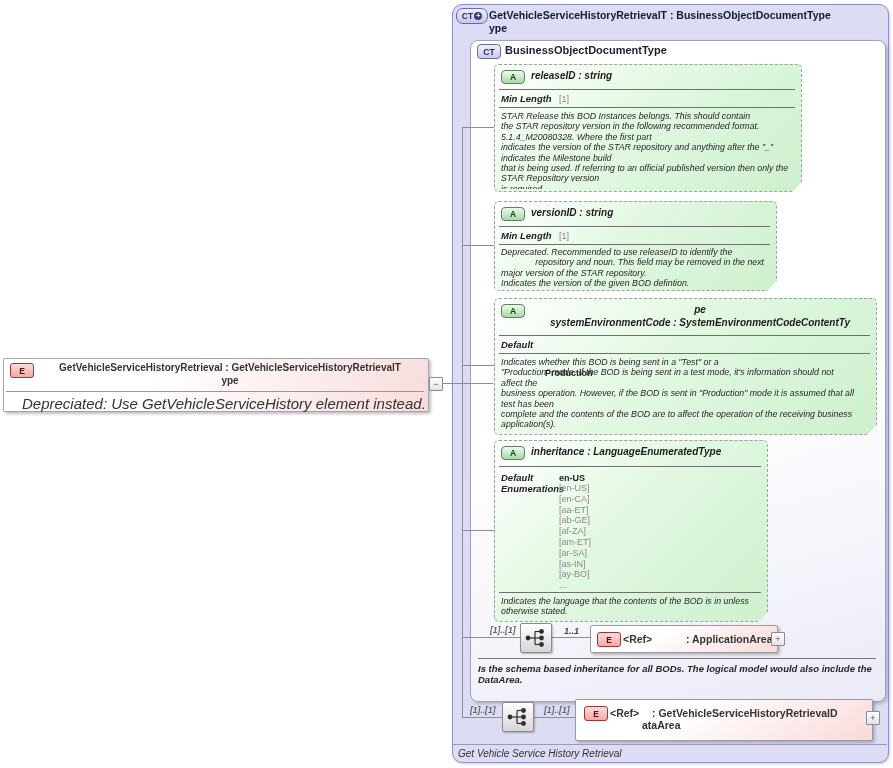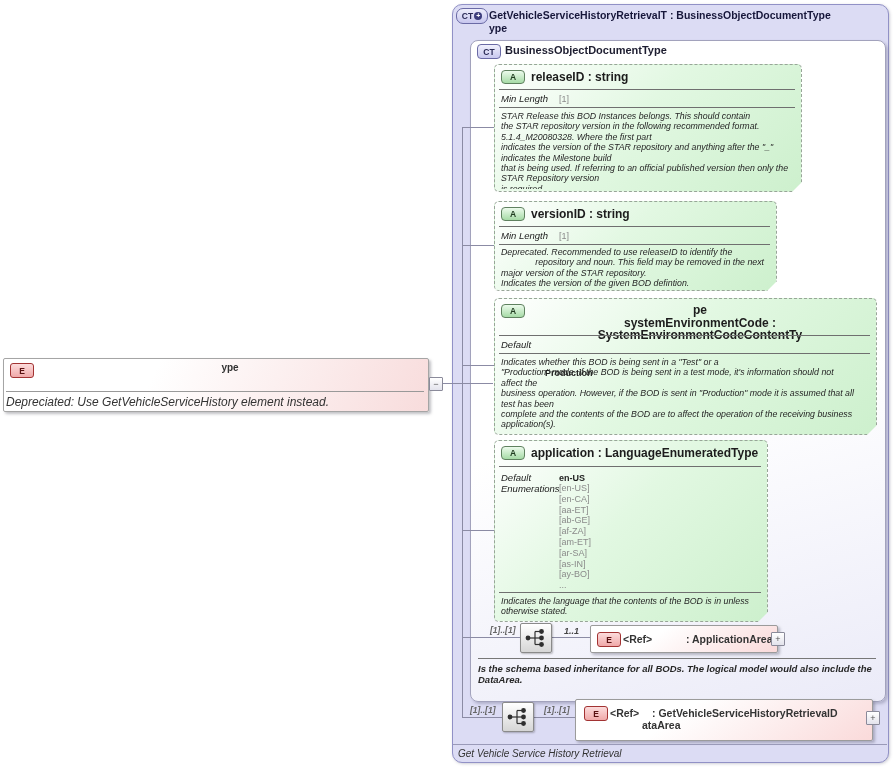--- a/index.html
+++ b/index.html
@@ -32,44 +32,44 @@
     border:1px solid #a2a2bc;border-radius:8px;box-shadow:2px 2px 3px rgba(80,80,110,.3);}
   .inner-title{position:absolute;left:505px;top:44px;font-weight:bold;font-size:11px;color:#1d1d30;}
 
   
   .attr{position:absolute;background:linear-gradient(135deg,#ffffff 0%,#e2f8e2 45%,#cdf0cd 100%);
     border:1px dashed #98a598;border-radius:5px;
     clip-path:polygon(0 0,100% 0,100% calc(100% - 10px),calc(100% - 10px) 100%,0 100%);
     box-shadow:2px 2px 2px rgba(100,120,100,.25);z-index:4;}
   .badge-a{background:linear-gradient(#ecfbec,#a6dba6);border:1px solid #5f815f;
     color:#1e3a1e;width:22px;height:12px;}
-  .attr-title{position:absolute;font-weight:bold;font-size:12px;color:#1c1c1c;white-space:nowrap;}
+  .attr-title{position:absolute;font-weight:bold;font-size:10px;color:#1c1c1c;white-space:nowrap;font-style:italic;}
   .attr-title.centerwrap{text-align:center;white-space:normal;line-height:12.5px;}
   .sepline{position:absolute;left:4px;height:1px;background:#6f6f6f;}
-  .facet-label{position:absolute;font-style:italic;font-weight:normal;font-size:9.5px;color:#222;white-space:nowrap;text-align:right;}
+  .facet-label{position:absolute;font-style:italic;font-weight:bold;font-size:9.5px;color:#222;white-space:nowrap;text-align:right;}
   .facet-dim{position:absolute;font-size:9px;color:#8a8a8a;white-space:nowrap;}
   .facet-strong{position:absolute;font-size:9px;font-weight:bold;color:#1d1d1d;white-space:nowrap;}
   .doc{position:absolute;font-style:italic;font-size:8.8px;line-height:10.4px;color:#262626;
     white-space:pre;overflow:hidden;}
   .enum-list{position:absolute;font-size:9px;line-height:10.8px;color:#8a8a8a;white-space:nowrap;}
 
   
   .eb{position:absolute;background:linear-gradient(145deg,#ffffff 35%,#fadada);
     border:1px solid #9b9b9b;border-radius:2px;box-shadow:2px 2px 3px rgba(90,90,110,.4);z-index:5;}
   .badge-e{background:linear-gradient(#fcdcdc,#f0a9a9);border:1px solid #a23333;color:#581010;
     width:22px;height:13px;border-radius:3px;}
   .eb-text{position:absolute;font-weight:bold;font-size:10.5px;color:#333;white-space:nowrap;}
 
   
   .elem{position:absolute;left:3px;top:358px;width:424px;height:52px;
     background:linear-gradient(115deg,#ffffff 35%,#f8dcdc);
     border:1px solid #a5a5a5;border-radius:2px;box-shadow:2px 2px 3px rgba(100,100,110,.4);z-index:5;}
   .elem-title{position:absolute;left:32px;top:3px;width:388px;text-align:center;
     font-weight:bold;font-size:10px;line-height:12.5px;color:#333;}
-  .elem-annot{position:absolute;left:2px;top:36px;font-style:italic;font-size:12px;color:#333;white-space:nowrap;text-align:center;}
+  .elem-annot{position:absolute;left:18px;top:36px;font-style:italic;font-size:15px;color:#333;white-space:nowrap;text-align:center;}
 
   
   .seq{position:absolute;width:30px;height:28px;background:linear-gradient(#ffffff,#d6d6d6);
     border:1px solid #8a8a8a;border-radius:2px;box-shadow:1px 1px 2px rgba(0,0,0,.25);
     display:flex;align-items:center;justify-content:center;z-index:7;}
 
   
   .toggle{position:absolute;width:12px;height:12px;background:linear-gradient(#ffffff,#e3e3ec);
     border:1px solid #8a8a9a;font-size:9px;line-height:10px;color:#555;
     display:flex;align-items:center;justify-content:center;z-index:9;border-radius:1px;}
@@ -145,21 +145,21 @@
 "Production" mode. If the BOD is being sent in a test mode, it's information should not
 affect the
 business operation. However, if the BOD is sent in "Production" mode it is assumed that all
 test has been
 complete and the contents of the BOD are to affect the operation of the receiving business
 application(s).</div>
   </div>
 
   <div class="attr" style="left:494px;top:440px;width:272px;height:180px;">
     <div class="badge badge-a" style="left:6px;top:5px;">A</div>
-    <div class="attr-title" style="left:36px;top:5px;">application : LanguageEnumeratedType</div>
+    <div class="attr-title" style="left:36px;top:5px;">inheritance : LanguageEnumeratedType</div>
     <div class="sepline" style="top:25px;width:262px;"></div>
     <div class="facet-label" style="left:6px;top:31px;">Default</div>
     <div class="facet-strong" style="left:64px;top:32px;">en-US</div>
     <div class="facet-label" style="left:6px;top:42px;">Enumerations</div>
     <div class="enum-list" style="left:64px;top:42px;">
         <div>[en-US]</div>
         <div>[en-CA]</div>
         <div>[aa-ET]</div>
         <div>[ab-GE]</div>
         <div>[af-ZA]</div>
@@ -233,20 +233,21 @@
     <div class="eb-text" style="left:66px;top:19px;">ataArea</div>
   </div>
   <div class="toggle" style="left:866px;top:711px;">+</div>
 
   <div class="hline" style="left:453px;top:744px;width:434px;background:#9a9ab8;"></div>
   <div class="footer-caption">Get Vehicle Service History Retrieval</div>
 
   <div class="elem">
     <div class="badge badge-e" style="left:6px;top:4px;">E</div>
     <div class="elem-title">
+      <div>GetVehicleServiceHistoryRetrieval : GetVehicleServiceHistoryRetrievalT</div>
       <div>ype</div>
     </div>
     <div class="sepline" style="left:2px;top:32px;width:418px;background:#999;"></div>
     <div class="elem-annot">Depreciated: Use GetVehicleServiceHistory element instead.</div>
   </div>
   <div class="toggle" style="left:429px;top:377px;">−</div>
 
 </div>
 
 </body></html>

